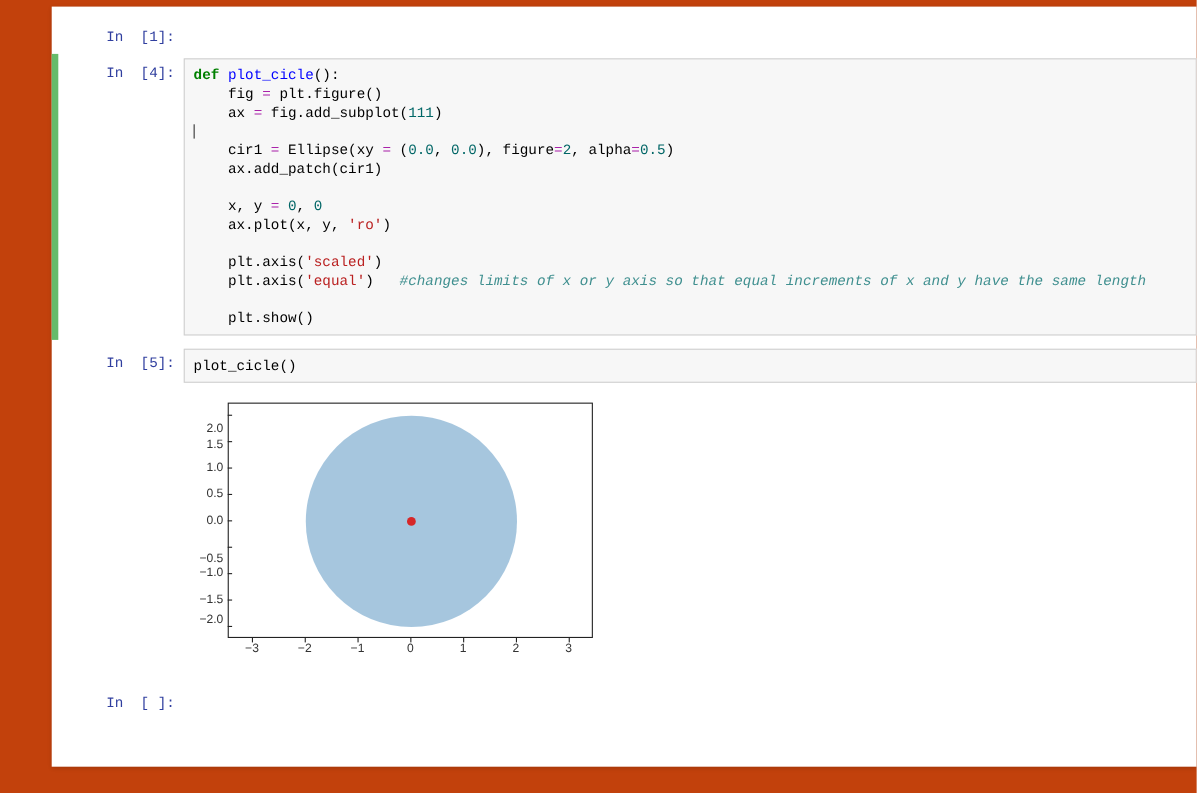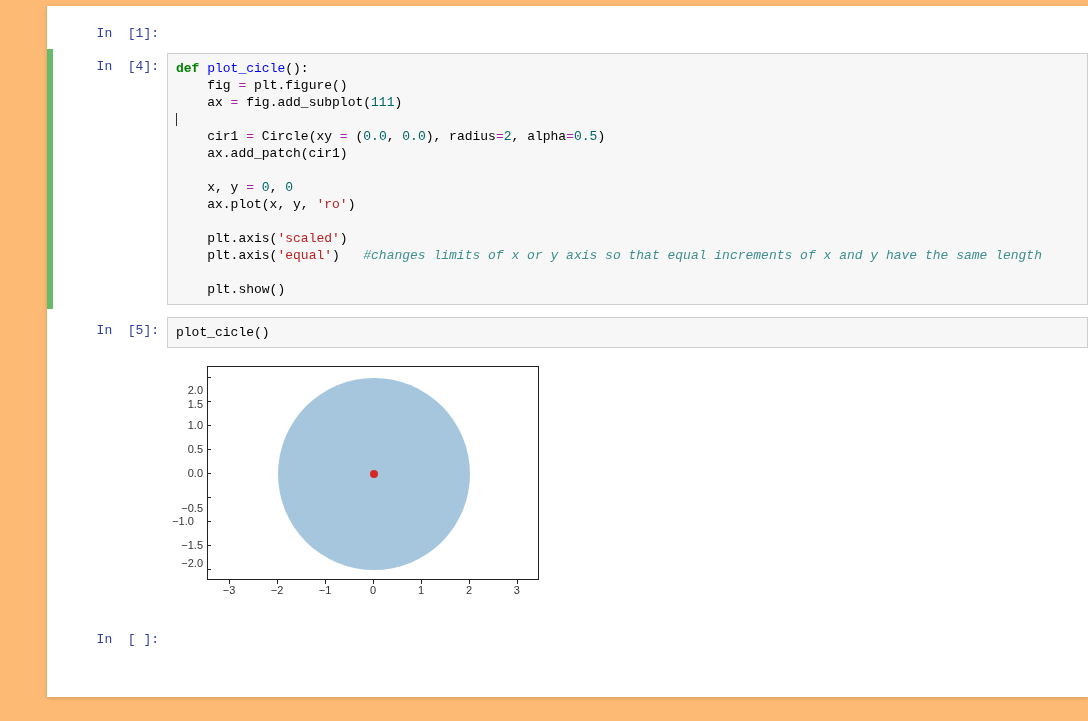--- a/index.html
+++ b/index.html
@@ -7,21 +7,21 @@
     padding: 0;
     background: #ffffff;
     font-family: "Consolas", "Courier New", monospace;
     font-size: 13px;
     color: #000;
   }
   .page {
     width: 1088px;
     height: 721px;
     position: relative;
-    background: #fdba74;
+    background: #c2410c;
     overflow: hidden;
   }
   .notebook {
     position: absolute;
     left: 47px;
     right: 0;
     top: 6px;
     bottom: 24px;
     background: #ffffff;
     box-shadow: 0 1px 4px rgba(0,0,0,0.18);
@@ -147,21 +147,21 @@
     <div class="cell">
       <div class="prompt">In  [1]:</div>
     </div>
 
     <div class="cell selected">
       <div class="prompt">In  [4]:</div>
       <div class="input-area"><span class="code"><span class="kw">def</span><span> </span><span class="fn">plot_cicle</span><span>():</span>
 <span>    fig </span><span class="op">=</span><span> plt.figure()</span>
 <span>    ax </span><span class="op">=</span><span> fig.add_subplot(</span><span class="num">111</span><span>)</span>
 <span class="cursor-bar"></span>
-<span>    cir1 </span><span class="op">=</span><span> Circle(xy </span><span class="op">=</span><span> (</span><span class="num">0.0</span><span>, </span><span class="num">0.0</span><span>), radius</span><span class="op">=</span><span class="num">2</span><span>, alpha</span><span class="op">=</span><span class="num">0.5</span><span>)</span>
+<span>    cir1 </span><span class="op">=</span><span> Ellipse(xy </span><span class="op">=</span><span> (</span><span class="num">0.0</span><span>, </span><span class="num">0.0</span><span>), figure</span><span class="op">=</span><span class="num">2</span><span>, alpha</span><span class="op">=</span><span class="num">0.5</span><span>)</span>
 <span>    ax.add_patch(cir1)</span>
 
 <span>    x, y </span><span class="op">=</span><span> </span><span class="num">0</span><span>, </span><span class="num">0</span>
 <span>    ax.plot(x, y, </span><span class="str">'ro'</span><span>)</span>
 
 <span>    plt.axis(</span><span class="str">'scaled'</span><span>)</span>
 <span>    plt.axis(</span><span class="str">'equal'</span><span>)   </span><span class="cmt">#changes limits of x or y axis so that equal increments of x and y have the same length</span>
 
 <span>    plt.show()</span></span></div>
     </div>
@@ -184,21 +184,21 @@
           <div class="ytick" style="top: 44px;">1.5</div>
           <div class="tickmark-y" style="left: 40px; top: 41.0269px;"></div>
           <div class="ytick" style="top: 65.0179px;">1.0</div>
           <div class="tickmark-y" style="left: 40px; top: 65.0179px;"></div>
           <div class="ytick" style="top: 89.009px;">0.5</div>
           <div class="tickmark-y" style="left: 40px; top: 89.009px;"></div>
           <div class="ytick" style="top: 113px;">0.0</div>
           <div class="tickmark-y" style="left: 40px; top: 113px;"></div>
           <div class="ytick" style="top: 148px;">−0.5</div>
           <div class="tickmark-y" style="left: 40px; top: 136.991px;"></div>
-          <div class="ytick" style="top: 160.982px; text-align: center;">−1.0</div>
+          <div class="ytick" style="top: 160.982px;">−1.0</div>
           <div class="tickmark-y" style="left: 40px; top: 160.982px;"></div>
           <div class="ytick" style="top: 184.973px;">−1.5</div>
           <div class="tickmark-y" style="left: 40px; top: 184.973px;"></div>
           <div class="ytick" style="top: 203px;">−2.0</div>
           <div class="tickmark-y" style="left: 40px; top: 208.964px;"></div>
           <div class="xtick" style="left: 62.0694px;">−3</div>
           <div class="tickmark-x" style="left: 62.0694px; top: 220px;"></div>
           <div class="xtick" style="left: 110.046px;">−2</div>
           <div class="tickmark-x" style="left: 110.046px; top: 220px;"></div>
           <div class="xtick" style="left: 158.023px;">−1</div>

